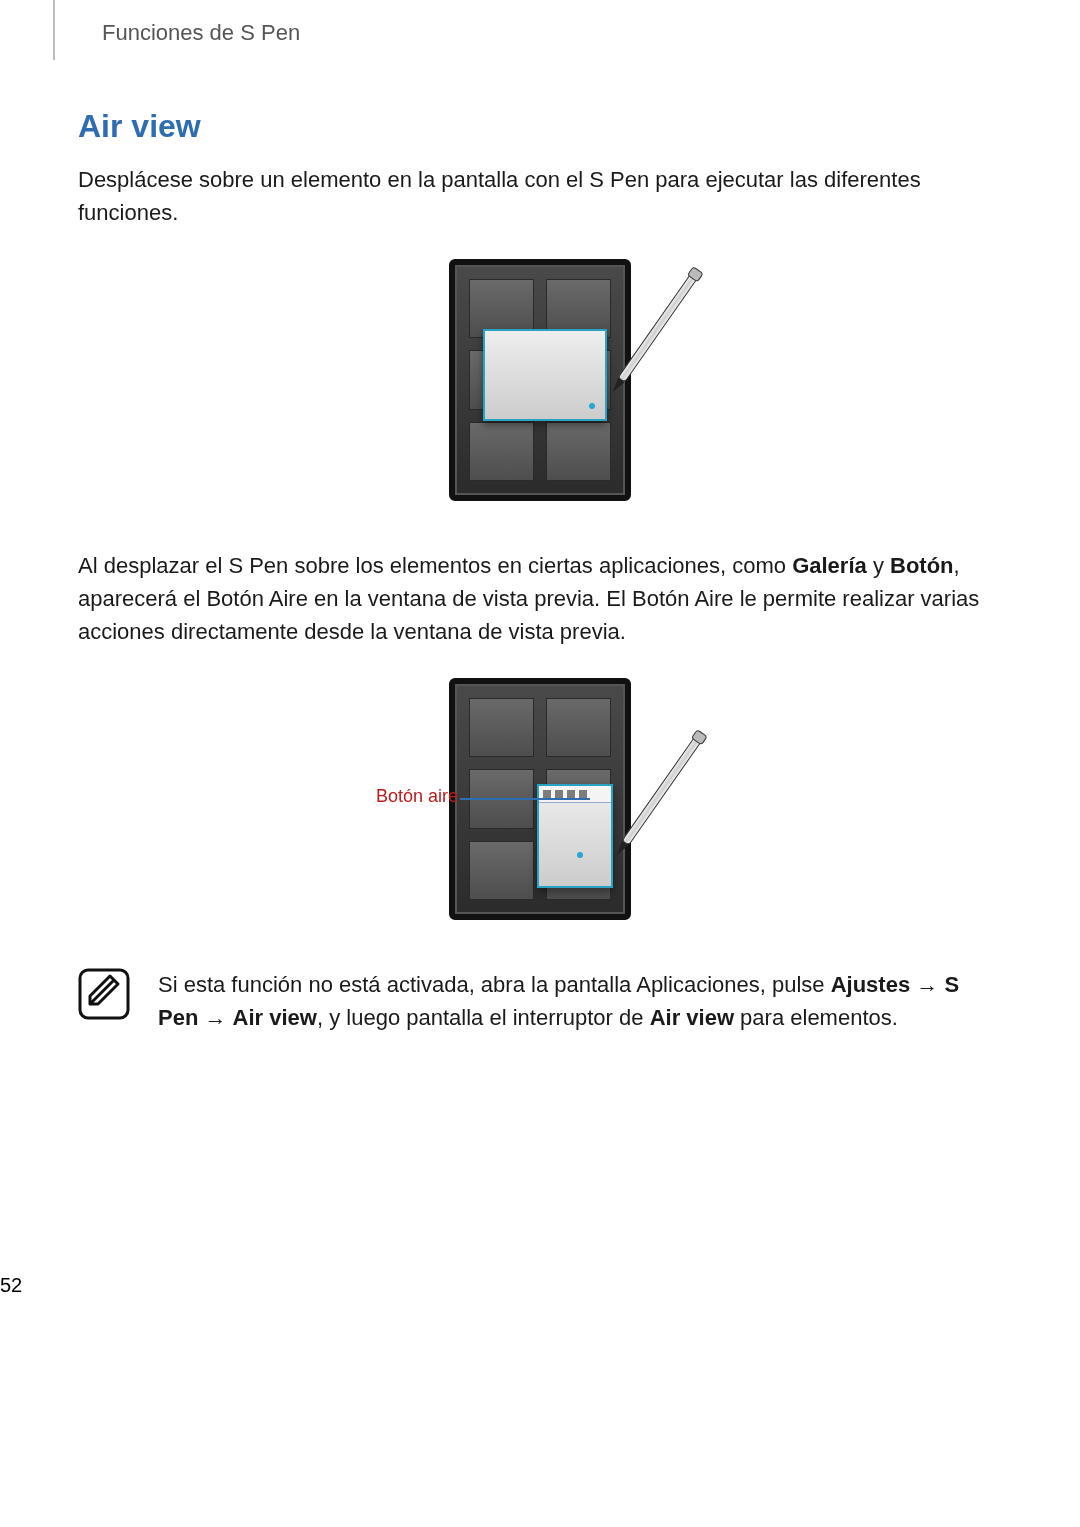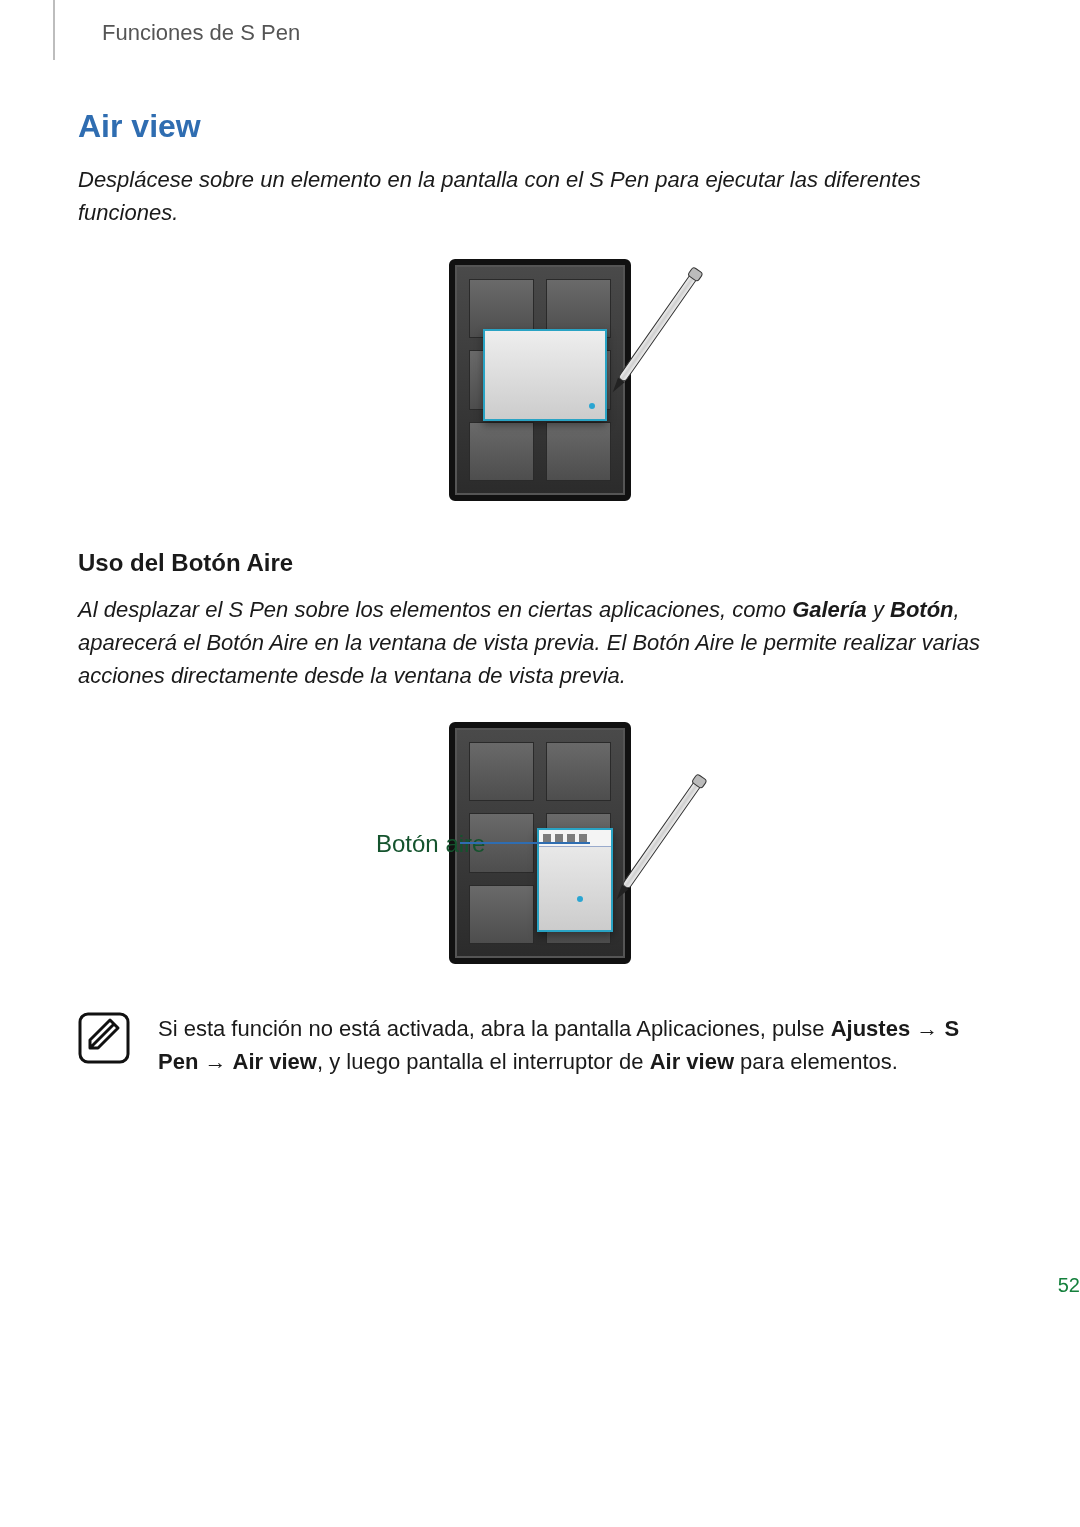--- a/index.html
+++ b/index.html
@@ -36,21 +36,20 @@
     color: #2f6db1;
     font-weight: 700;
     margin: 0 0 18px 0;
   }
   p.body {
     font-size: 22px;
     line-height: 1.5;
     margin: 0 0 30px 0;
     color: #1a1a1a;
     font-weight: 400;
-    font-style: italic;
   }
   h2.sub {
     font-size: 24px;
     font-weight: 700;
     margin: 0 0 16px 0;
     color: #1a1a1a;
   }
   .figure-wrap {
     position: relative;
     width: 100%;
@@ -134,22 +133,22 @@
     gap: 4px;
     padding: 0 4px;
   }
   .air-btn-bar span {
     width: 8px;
     height: 8px;
     background: #7c7c7c;
     display: block;
   }
   .callout-label {
-    font-size: 24px;
-    color: #14532d;
+    font-size: 18px;
+    color: #b91c1c;
     padding-right: 8px;
     white-space: nowrap;
   }
   .callout-line {
     height: 1.5px;
     background: #2f6db1;
     position: absolute;
   }
   .note-row {
     display: flex;
@@ -163,23 +162,23 @@
   .note-text {
     font-size: 22px;
     line-height: 1.5;
   }
   .bold { font-weight: 700; }
   .page-number {
     position: absolute;
     bottom: 230px;
     left: 0;
     right: 0;
-    text-align: right;
+    text-align: left;
     font-size: 20px;
-    color: #15803d;
+    color: #000000;
   }
 </style>
 </head>
 <body>
 
 <div class="vrule"></div>
 
 <div class="page">
 
   <div class="breadcrumb">Funciones de S Pen</div>
@@ -211,21 +210,20 @@
       <defs>
         <linearGradient id="g1" x1="0" y1="0" x2="1" y2="0">
           <stop offset="0" stop-color="#f2f2f2"></stop>
           <stop offset="0.5" stop-color="#cfcfcf"></stop>
           <stop offset="1" stop-color="#f2f2f2"></stop>
         </linearGradient>
       </defs>
     </svg>
   </div>
 
-  <h2 class="sub">Uso del Botón Aire</h2>
   <p class="body">
     <span>Al desplazar el S Pen sobre los elementos en ciertas aplicaciones, como </span><span class="bold">Galería</span><span> y </span><span class="bold">Botón</span><span>, aparecerá el Botón Aire en la ventana de vista previa. El Botón Aire le permite realizar varias acciones directamente desde la ventana de vista previa.</span>
   </p>
 
   <div class="figure-wrap figure-wrap-2">
     <div class="phone">
       <div class="grid">
         <div class="thumb"></div>
         <div class="thumb"></div>
         <div class="thumb"></div>

